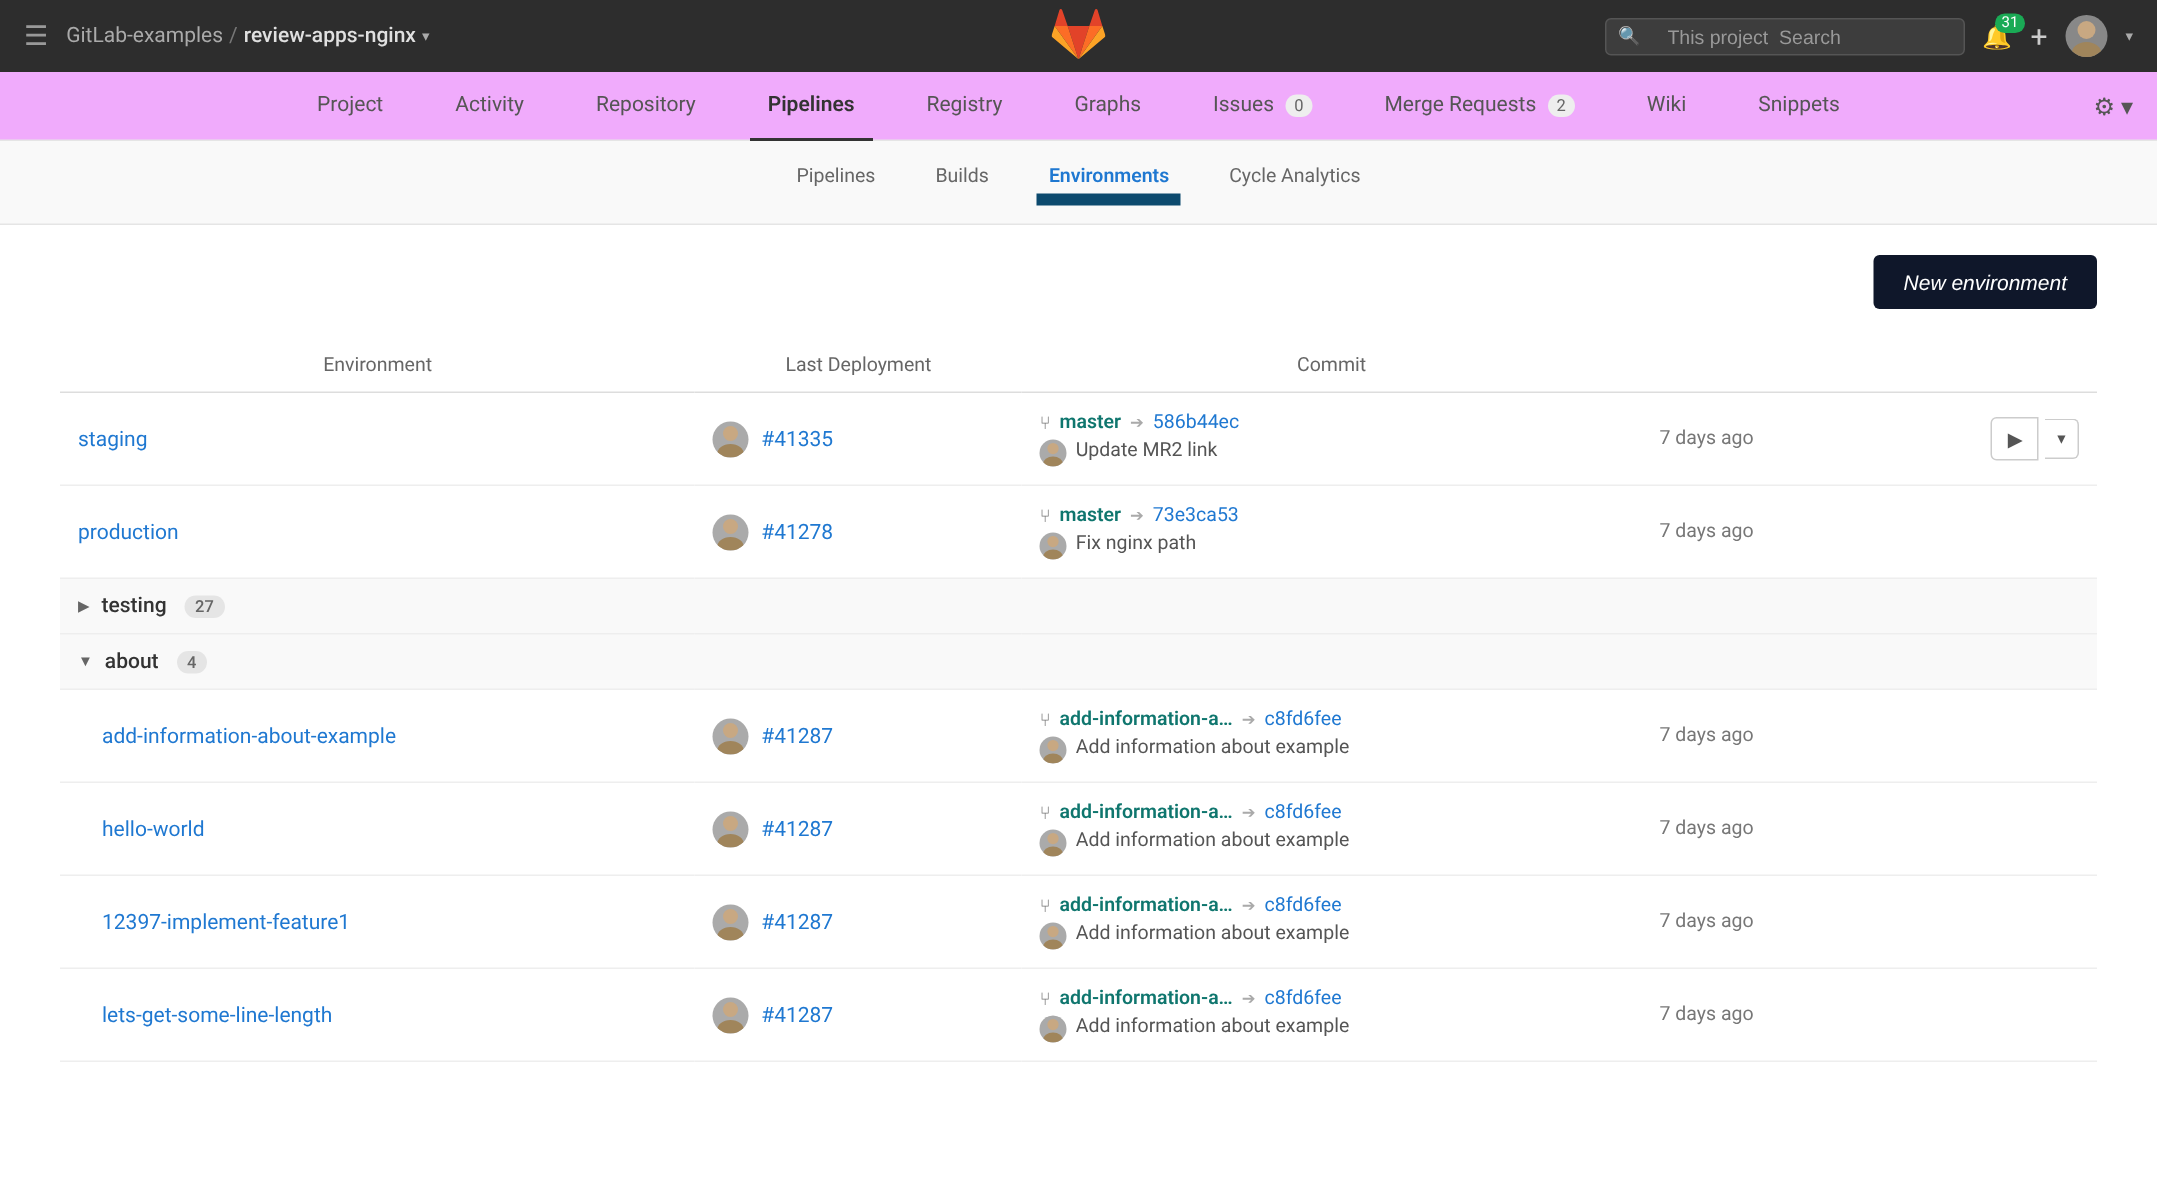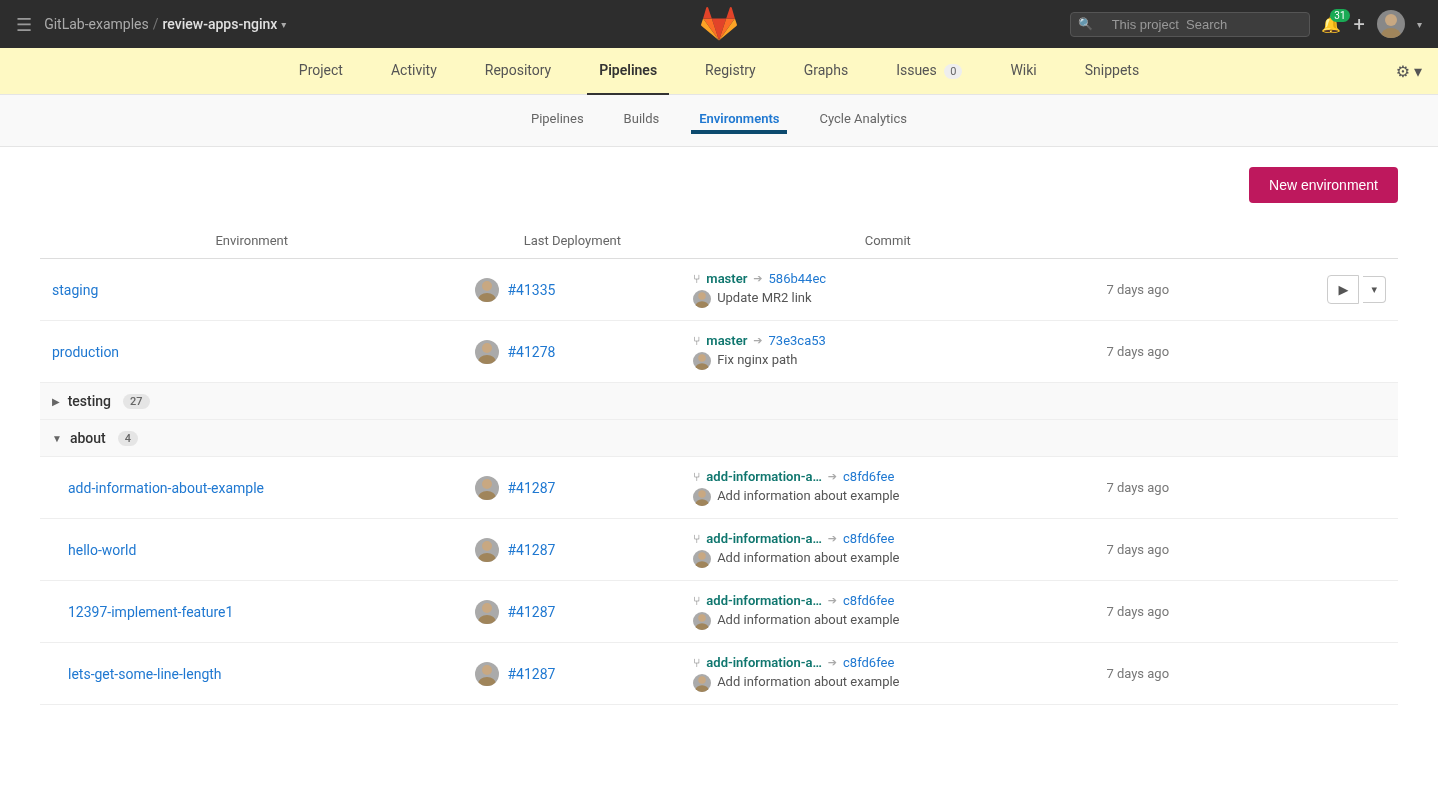--- a/index.html
+++ b/index.html
@@ -37,21 +37,21 @@
       position: absolute; top: -6px; right: -8px;
       background: #1aaa55; color: #fff; font-size: 10px;
       border-radius: 10px; padding: 1px 4px; min-width: 16px; text-align: center;
     }
     .plus-btn { color: #ccc; font-size: 20px; cursor: pointer; }
     .avatar { width: 28px; height: 28px; border-radius: 50%; background: #888; overflow: hidden; cursor: pointer; display: flex; align-items: center; justify-content: center; }
     .avatar-chevron { color: #aaa; font-size: 10px; cursor: pointer; }
 
     
     .sec-nav {
-      background: #fef9c3;
+      background: #f0abfc;
       border-bottom: 1px solid #e5e5e5;
       display: flex;
       justify-content: center;
       gap: 24px;
       padding: 0;
       position: relative;
     }
     .sec-nav a {
       display: block;
       padding: 14px 12px;
@@ -76,31 +76,31 @@
       display: flex;
       justify-content: center;
       gap: 24px;
       padding: 12px 0;
       background: #f9f9f9;
       border-bottom: 1px solid #e5e5e5;
     }
     .sub-nav a {
       text-decoration: none; color: #666; font-size: 13px; padding: 4px 8px;
     }
-    .sub-nav a.active { color: #1f78d1; font-weight: 600; border-bottom: 4px solid #0c4a6e; }
+    .sub-nav a.active { color: #1f78d1; font-weight: 600; border-bottom: 8px solid #0c4a6e; }
 
     
     .content { padding: 20px 40px; }
 
     .new-env-btn {
       display: flex; justify-content: flex-end; margin-bottom: 20px;
     }
     .btn-green {
-      background: #be185d; color: #fff; border: none; border-radius: 4px;
-      padding: 10px 20px; font-size: 14px; cursor: pointer; font-weight: 500;
+      background: #0f172a; color: #fff; border: none; border-radius: 4px;
+      padding: 10px 20px; font-size: 14px; cursor: pointer; font-weight: 500; font-style: italic;
     }
 
     
     .env-table { width: 100%; border-collapse: collapse; }
     .env-table th {
       text-align: center; padding: 10px 12px;
       color: #666; font-weight: 400; font-size: 13px;
       border-bottom: 1px solid #ddd;
     }
     .env-table td {
@@ -192,20 +192,21 @@
 </div>
 
 <div class="sec-nav">
   <a href="#">Project</a>
   <a href="#">Activity</a>
   <a href="#">Repository</a>
   <a href="#" class="active">Pipelines</a>
   <a href="#">Registry</a>
   <a href="#">Graphs</a>
   <a href="#">Issues <span class="badge-pill">0</span></a>
+  <a href="#">Merge Requests <span class="badge-pill">2</span></a>
   <a href="#">Wiki</a>
   <a href="#">Snippets</a>
   <div class="settings-btn">⚙ <span>▾</span></div>
 </div>
 
 <div class="sub-nav">
   <a href="#">Pipelines</a>
   <a href="#">Builds</a>
   <a href="#" class="active">Environments</a>
   <a href="#">Cycle Analytics</a>

